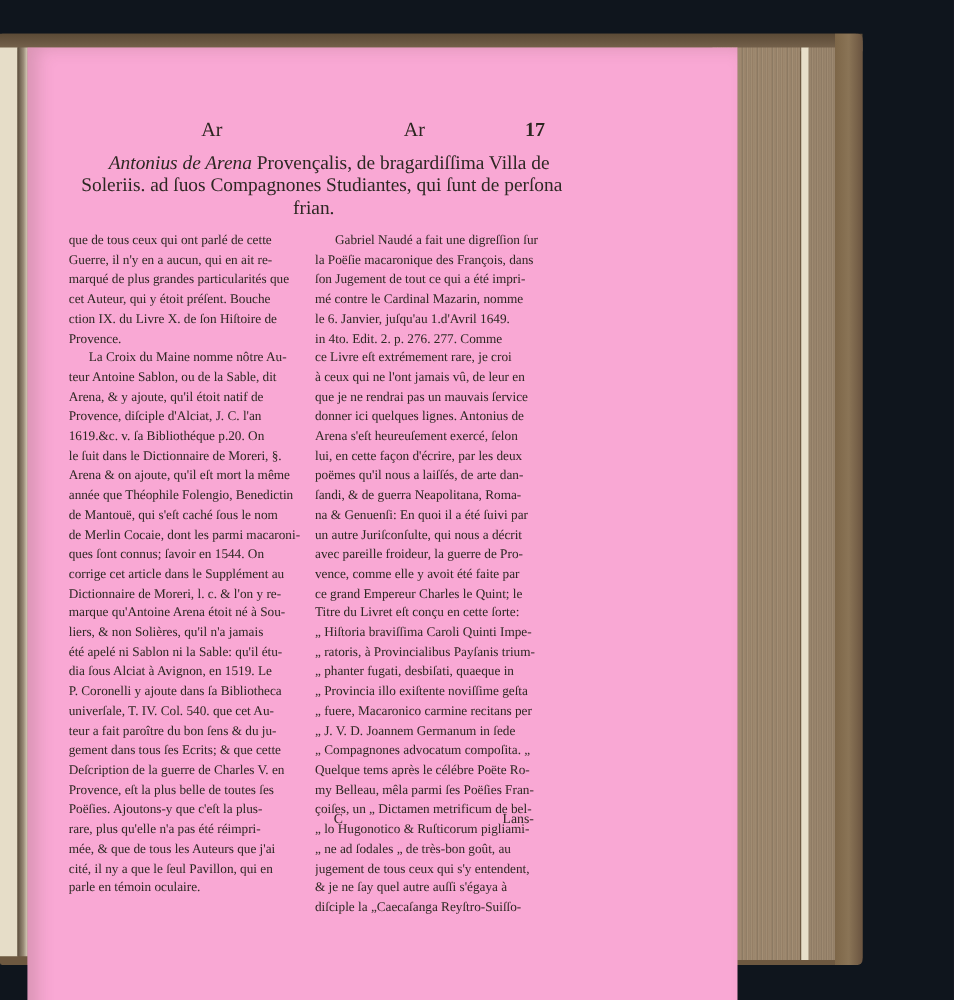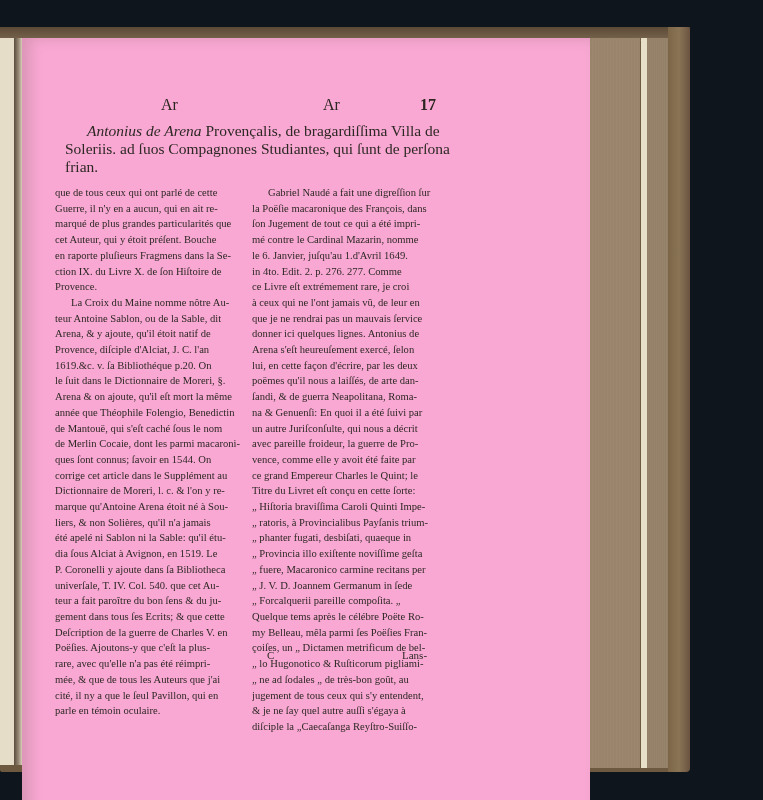--- a/index.html
+++ b/index.html
@@ -64,21 +64,21 @@
 
     .body-text {
       font-family: "Liberation Serif", serif; color: #2d2823;
     }
     .macaronic {
       position: absolute; left: 43px; top: 84px; width: 372px;
       font-size: 15.5px; line-height: 18px; text-align: justify;
     }
     .macaronic .l { display: block; white-space: nowrap; }
     .macaronic .l1 { padding-left: 22px; }
-    .macaronic .l3 { text-align: left; }
+    .macaronic .l3 { text-align: center; }
 
     .col {
       position: absolute; top: 147px;
       font-size: 10.6px; line-height: 15.7px;
     }
     .col-left { left: 33px; width: 194px; }
     .col-right { left: 230px; width: 185px; }
     .line { display: block; white-space: nowrap; overflow: hidden; }
     .indent { padding-left: 16px; }
     em { }
@@ -116,21 +116,20 @@
       <span class="l l1"><em>Antonius de Arena</em><span> Provençalis, de bragardiſſima Villa de</span></span>
       <span class="l">Soleriis. ad ſuos Compagnones Studiantes, qui ſunt de perſona</span>
       <span class="l l3">frian.</span>
     </div>
 
     <div class="col col-left body-text">
       <span class="line">que de tous ceux qui ont parlé de cette</span>
       <span class="line">Guerre, il n'y en a aucun, qui en ait re-</span>
       <span class="line">marqué de plus grandes particularités que</span>
       <span class="line">cet Auteur, qui y étoit préſent. Bouche</span>
-      <span class="line">en raporte pluſieurs Fragmens dans la Se-</span>
       <span class="line">ction IX. du Livre X. de ſon Hiſtoire de</span>
       <span class="line">Provence.</span>
       <span class="line indent">La Croix du Maine nomme nôtre Au-</span>
       <span class="line">teur Antoine Sablon, ou de la Sable, dit</span>
       <span class="line">Arena, &amp; y ajoute, qu'il étoit natif de</span>
       <span class="line">Provence, diſciple d'Alciat, J. C. l'an</span>
       <span class="line">1619.&amp;c. v. ſa Bibliothéque p.20. On</span>
       <span class="line">le ſuit dans le Dictionnaire de Moreri, §.</span>
       <span class="line">Arena &amp; on ajoute, qu'il eſt mort la même</span>
       <span class="line">année que Théophile Folengio, Benedictin</span>
@@ -141,22 +140,23 @@
       <span class="line">Dictionnaire de Moreri, l. c. &amp; l'on y re-</span>
       <span class="line">marque qu'Antoine Arena étoit né à Sou-</span>
       <span class="line">liers, &amp; non Solières, qu'il n'a jamais</span>
       <span class="line">été apelé ni Sablon ni la Sable: qu'il étu-</span>
       <span class="line">dia ſous Alciat à Avignon, en 1519. Le</span>
       <span class="line">P. Coronelli y ajoute dans ſa Bibliotheca</span>
       <span class="line">univerſale, T. IV. Col. 540. que cet Au-</span>
       <span class="line">teur a fait paroître du bon ſens &amp; du ju-</span>
       <span class="line">gement dans tous ſes Ecrits; &amp; que cette</span>
       <span class="line">Deſcription de la guerre de Charles V. en</span>
+      <span class="line">Provence, eſt la plus belle de toutes ſes</span>
       <span class="line">Poëſies. Ajoutons-y que c'eſt la plus-</span>
-      <span class="line">rare, avec qu'elle n'a pas été réimpri-</span>
+      <span class="line">rare, plus qu'elle n'a pas été réimpri-</span>
       <span class="line">mée, &amp; que de tous les Auteurs que j'ai</span>
       <span class="line">cité, il ny a que le ſeul Pavillon, qui en</span>
       <span class="line">parle en témoin oculaire.</span>
     </div>
 
     <div class="col col-right body-text">
       <span class="line indent">Gabriel Naudé a fait une digreſſion ſur</span>
       <span class="line">la Poëſie macaronique des François, dans</span>
       <span class="line">ſon Jugement de tout ce qui a été impri-</span>
       <span class="line">mé contre le Cardinal Mazarin, nomme</span>
@@ -175,21 +175,21 @@
       <span class="line">avec pareille froideur, la guerre de Pro-</span>
       <span class="line">vence, comme elle y avoit été faite par</span>
       <span class="line">ce grand Empereur Charles le Quint; le</span>
       <span class="line">Titre du Livret eſt conçu en cette ſorte:</span>
       <span class="line">„ Hiſtoria braviſſima Caroli Quinti Impe-</span>
       <span class="line">„ ratoris, à Provincialibus Payſanis trium-</span>
       <span class="line">„ phanter fugati, desbiſati, quaeque in</span>
       <span class="line">„ Provincia illo exiſtente noviſſime geſta</span>
       <span class="line">„ fuere, Macaronico carmine recitans per</span>
       <span class="line">„ J. V. D. Joannem Germanum in ſede</span>
-      <span class="line">„ Forcalquerii pareille compoſita. „</span>
+      <span class="line">„ Compagnones advocatum compoſita. „</span>
       <span class="line">Quelque tems après le célébre Poëte Ro-</span>
       <span class="line">my Belleau, mêla parmi ſes Poëſies Fran-</span>
       <span class="line">çoiſes, un „ Dictamen metrificum de bel-</span>
       <span class="line">„ lo Hugonotico &amp; Ruſticorum pigliami-</span>
       <span class="line">„ ne ad ſodales „ de très-bon goût, au</span>
       <span class="line">jugement de tous ceux qui s'y entendent,</span>
       <span class="line">&amp; je ne ſay quel autre auſſi s'égaya à</span>
       <span class="line">diſciple la „Caecaſanga Reyſtro-Suiſſo-</span>
     </div>
 

